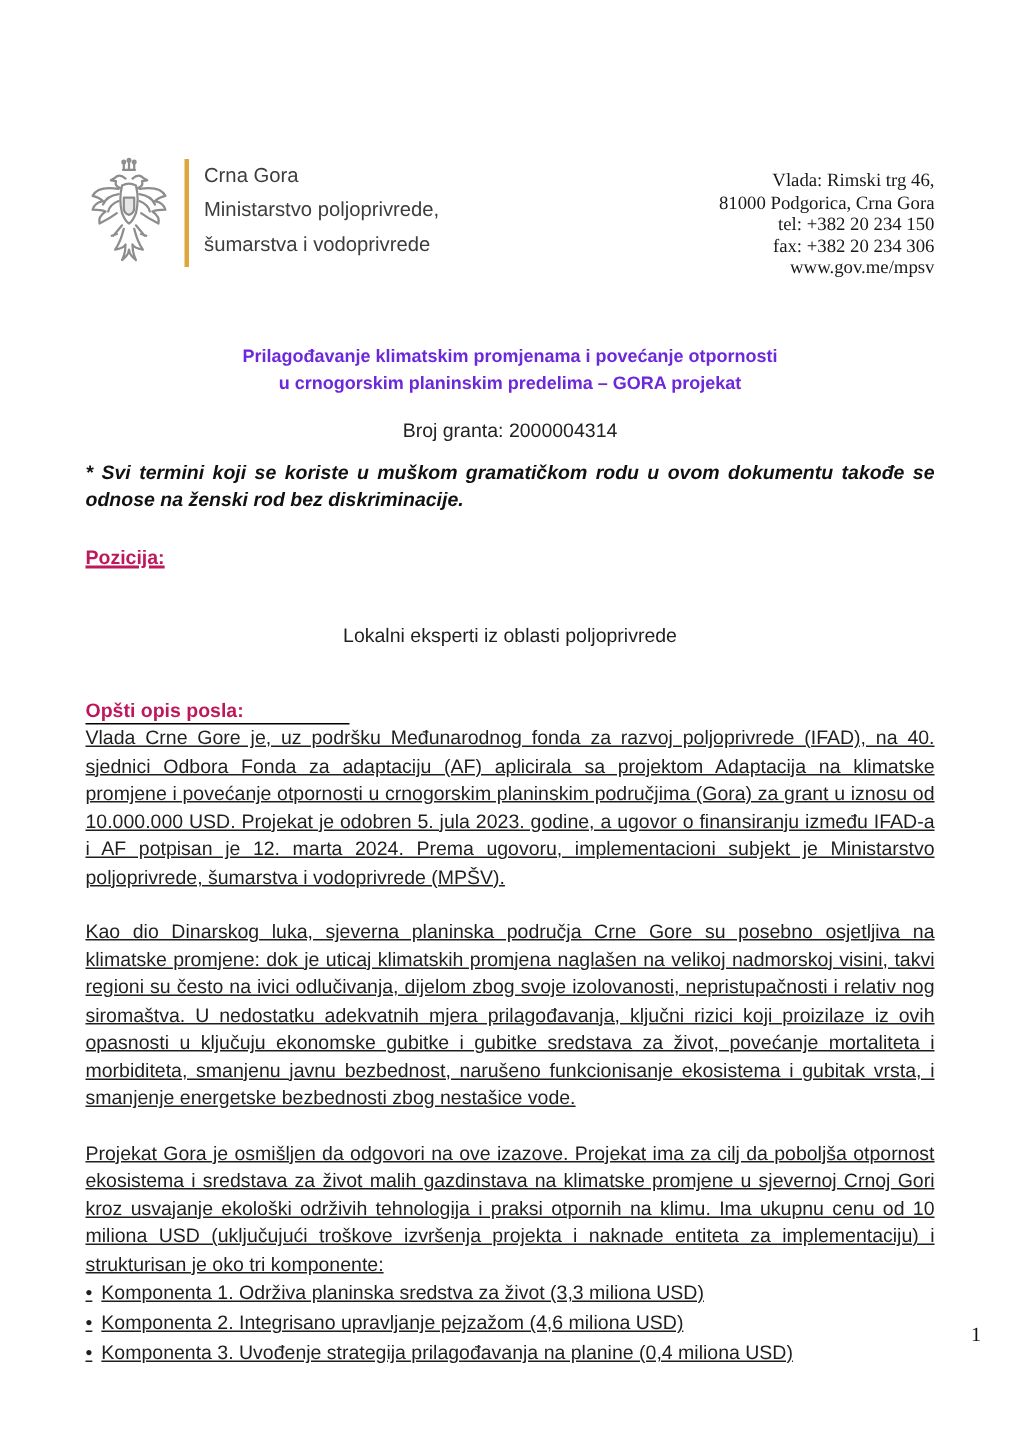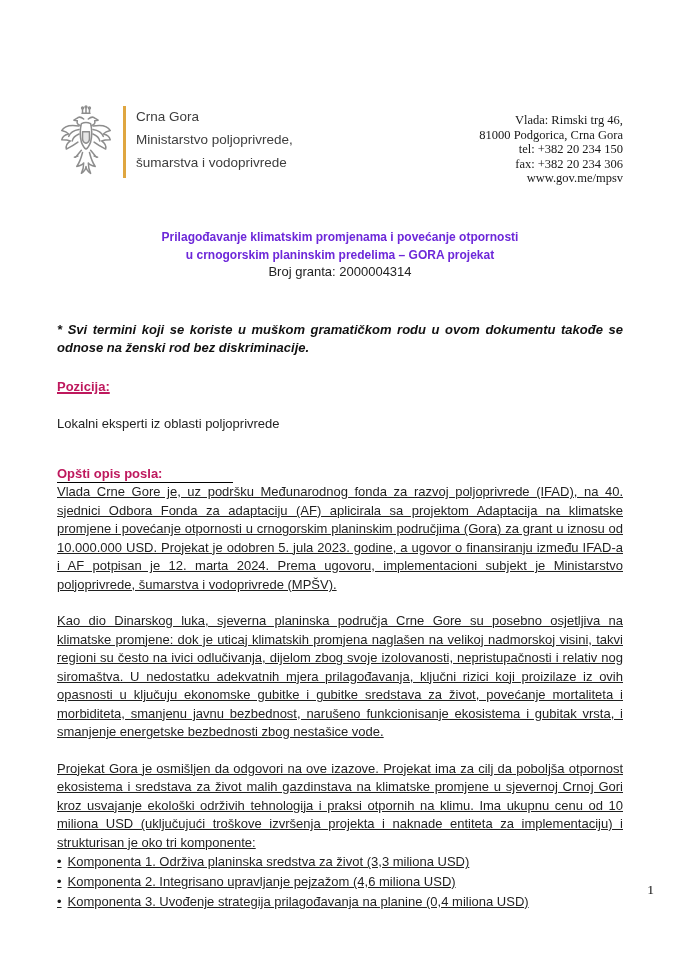--- a/index.html
+++ b/index.html
@@ -57,27 +57,28 @@
   
   .doc-title{
     margin-top:42px;
     text-align:center;
     font-weight:bold;
     font-size:12px;
     line-height:18px;
     color:#6d28d9;
   }
   .grant-number{
+    margin-top:15px;
     text-align:center;
     font-size:13px;
     color:#222;
   }
   
   .disclaimer{
-    margin-top:42px;
+    margin-top:12px;
     font-weight:bold;
     font-style:italic;
     font-size:13px;
     line-height:18.5px;
     text-align:justify;
     color:#111;
   }
   .section-heading{
     margin-top:21px;
     font-weight:bold;
@@ -88,23 +89,24 @@
     text-decoration:underline;
     text-decoration-thickness:1.5px;
   }
   .heading-ext{
     display:inline-block;
     min-width:176px;
     border-bottom:1.8px solid #000;
     padding-bottom:1px;
   }
   .position-intro{
-    margin-top:21px;
-    font-size:13px;
-    line-height:18.5px;
+    margin-top:36px;
+    font-size:13px;
+    line-height:18.5px;
+    text-align:center;
   }
   .position-item{
     font-size:13px;
     line-height:18.5px;
     padding-left:48px;
   }
   .paragraph{
     font-size:13px;
     line-height:18.5px;
     text-align:justify;

